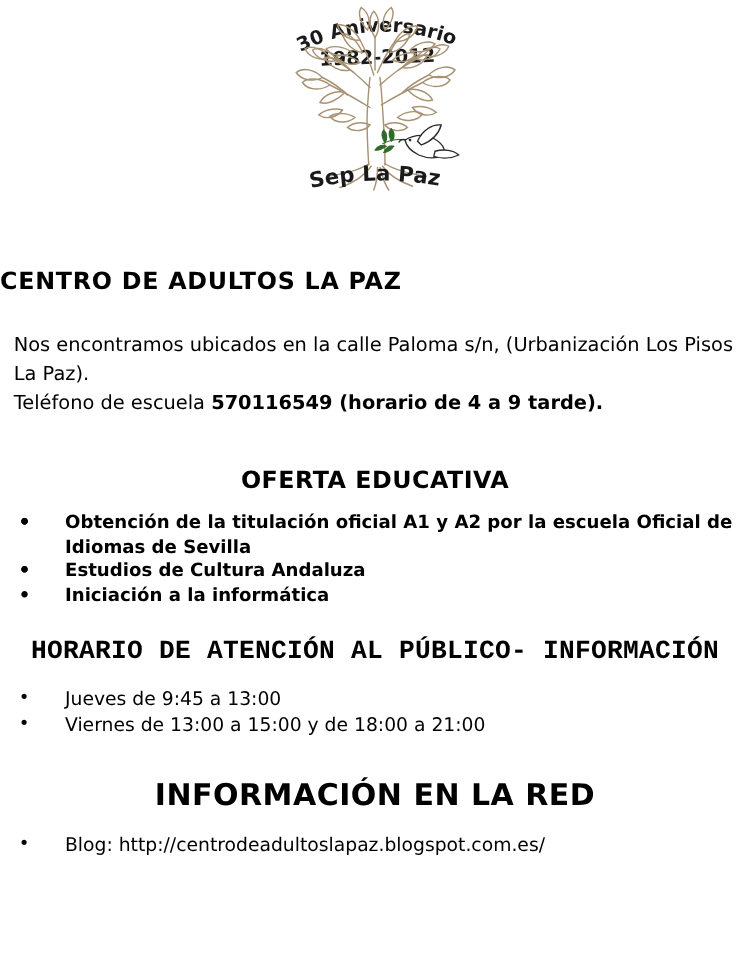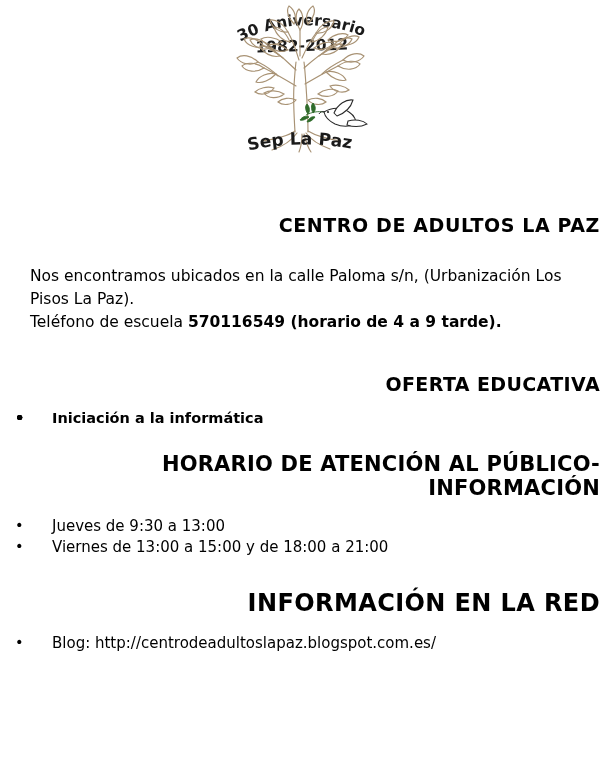--- a/index.html
+++ b/index.html
@@ -23,53 +23,54 @@
     position: relative;
   }
   .logo-svg {
     position: absolute;
     left: 218px;
     top: 0px;
   }
 
   
   .doc-title {
-    text-align: right;
+    text-align: left;
     font-weight: bold;
     font-size: 19px;
     letter-spacing: 0.6px;
     margin: 0;
     padding-top: 39px;
   }
   .section-heading {
-    text-align: right;
+    text-align: center;
     font-weight: bold;
     margin: 0;
   }
   .heading-oferta {
     font-size: 19px;
     letter-spacing: 0.4px;
     padding-top: 39px;
   }
   .heading-horario {
     font-size: 21px;
     letter-spacing: 0.2px;
     padding-top: 23px;
+    font-family: Liberation Mono, monospace;
   }
   .heading-red {
     font-size: 24px;
     letter-spacing: 0.4px;
     padding-top: 31px;
   }
 
   
   .intro {
     margin: 0;
     padding-top: 29px;
-    padding-left: 30px;
+    padding-left: 11px;
     font-size: 15.5px;
     line-height: 23px;
   }
   .intro .bold {
     font-weight: bold;
   }
 
   
   ul.doc-list {
     list-style: none;
@@ -226,38 +227,40 @@
 <h2 class="section-heading heading-oferta">OFERTA EDUCATIVA</h2>
 <ul class="doc-list list-oferta">
   <li>
     <span class="bullet">•</span>
   </li>
   <li>
     <span class="bullet">•</span>
   </li>
   <li>
     <span class="bullet">•</span>
-  </li>
-  <li>
-    <span class="bullet">•</span>
-  </li>
-  <li>
-    <span class="bullet">•</span>
+    <span>Obtención de la titulación oficial A1 y A2 por la escuela Oficial de Idiomas de Sevilla</span>
+  </li>
+  <li>
+    <span class="bullet">•</span>
+  </li>
+  <li>
+    <span class="bullet">•</span>
+    <span>Estudios de Cultura Andaluza</span>
   </li>
   <li>
     <span class="bullet">•</span>
     <span>Iniciación a la informática</span>
   </li>
 </ul>
 
 <h2 class="section-heading heading-horario">HORARIO DE ATENCIÓN AL PÚBLICO- INFORMACIÓN</h2>
 <ul class="doc-list list-horario">
   <li>
     <span class="bullet">•</span>
-    <span>Jueves de 9:30 a 13:00</span>
+    <span>Jueves de 9:45 a 13:00</span>
   </li>
   <li>
     <span class="bullet">•</span>
     <span>Viernes de 13:00 a 15:00 y de 18:00 a 21:00</span>
   </li>
 </ul>
 
 <h2 class="section-heading heading-red">INFORMACIÓN EN LA RED</h2>
 <ul class="doc-list list-red">
   <li>

